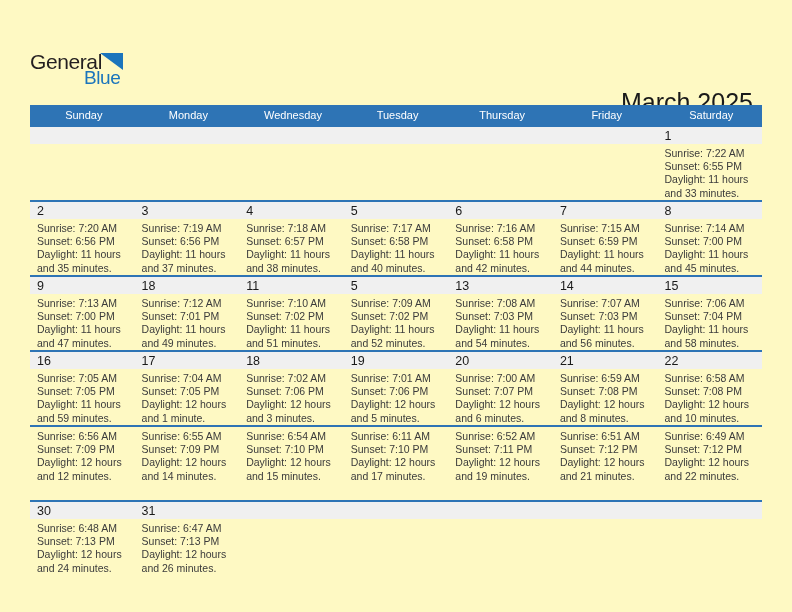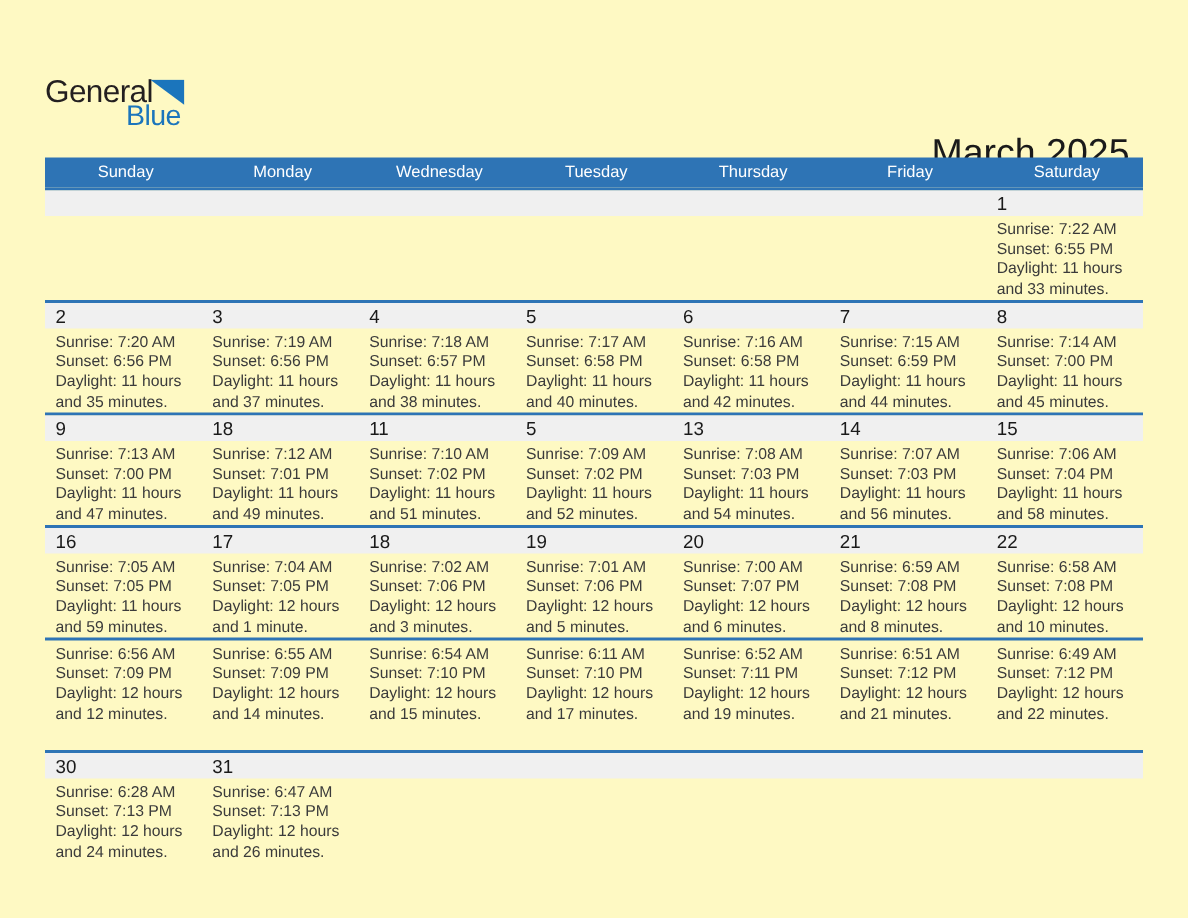--- a/index.html
+++ b/index.html
@@ -354,21 +354,21 @@
               <div>31</div>
             </div>
             <div class="num-cell"></div>
             <div class="num-cell"></div>
             <div class="num-cell"></div>
             <div class="num-cell"></div>
             <div class="num-cell"></div>
           </div>
           <div class="body-row">
             <div class="body-cell">
-              <div>Sunrise: 6:28 AM</div>
+              <div>Sunrise: 6:48 AM</div>
               <div>Sunset: 7:13 PM</div>
               <div>Daylight: 12 hours</div>
               <div>and 24 minutes.</div>
             </div>
             <div class="body-cell">
               <div>Sunrise: 6:47 AM</div>
               <div>Sunset: 7:13 PM</div>
               <div>Daylight: 12 hours</div>
               <div>and 26 minutes.</div>
             </div>

